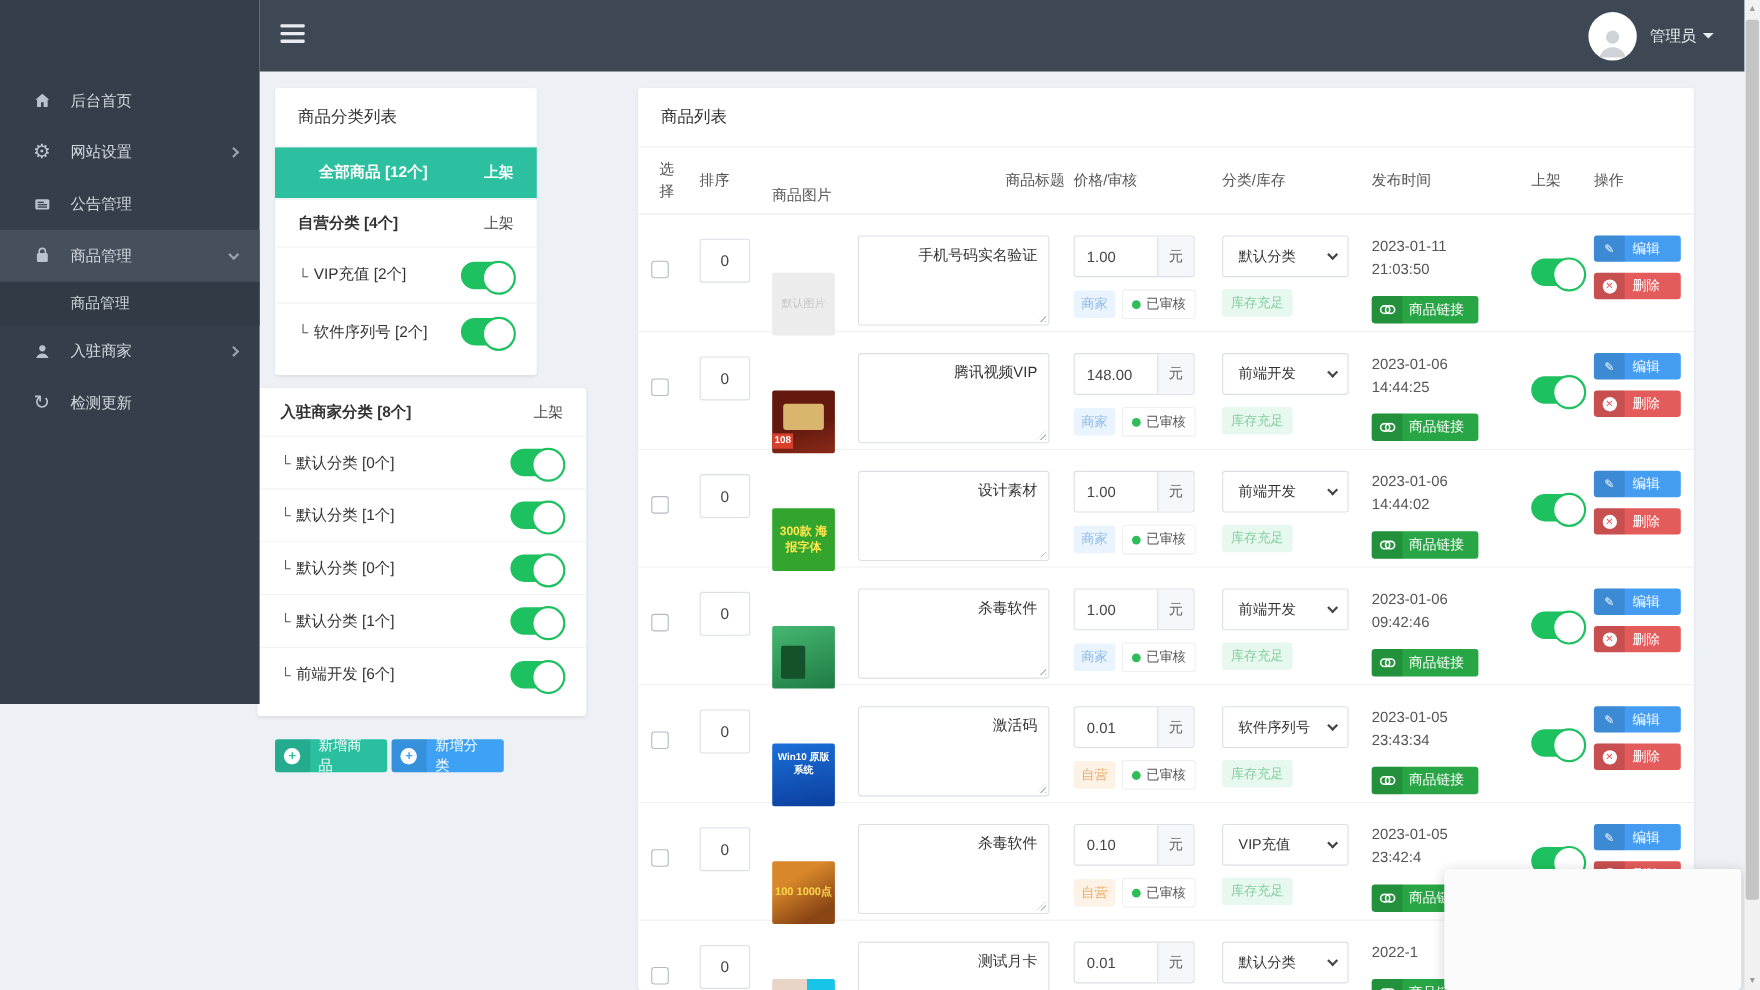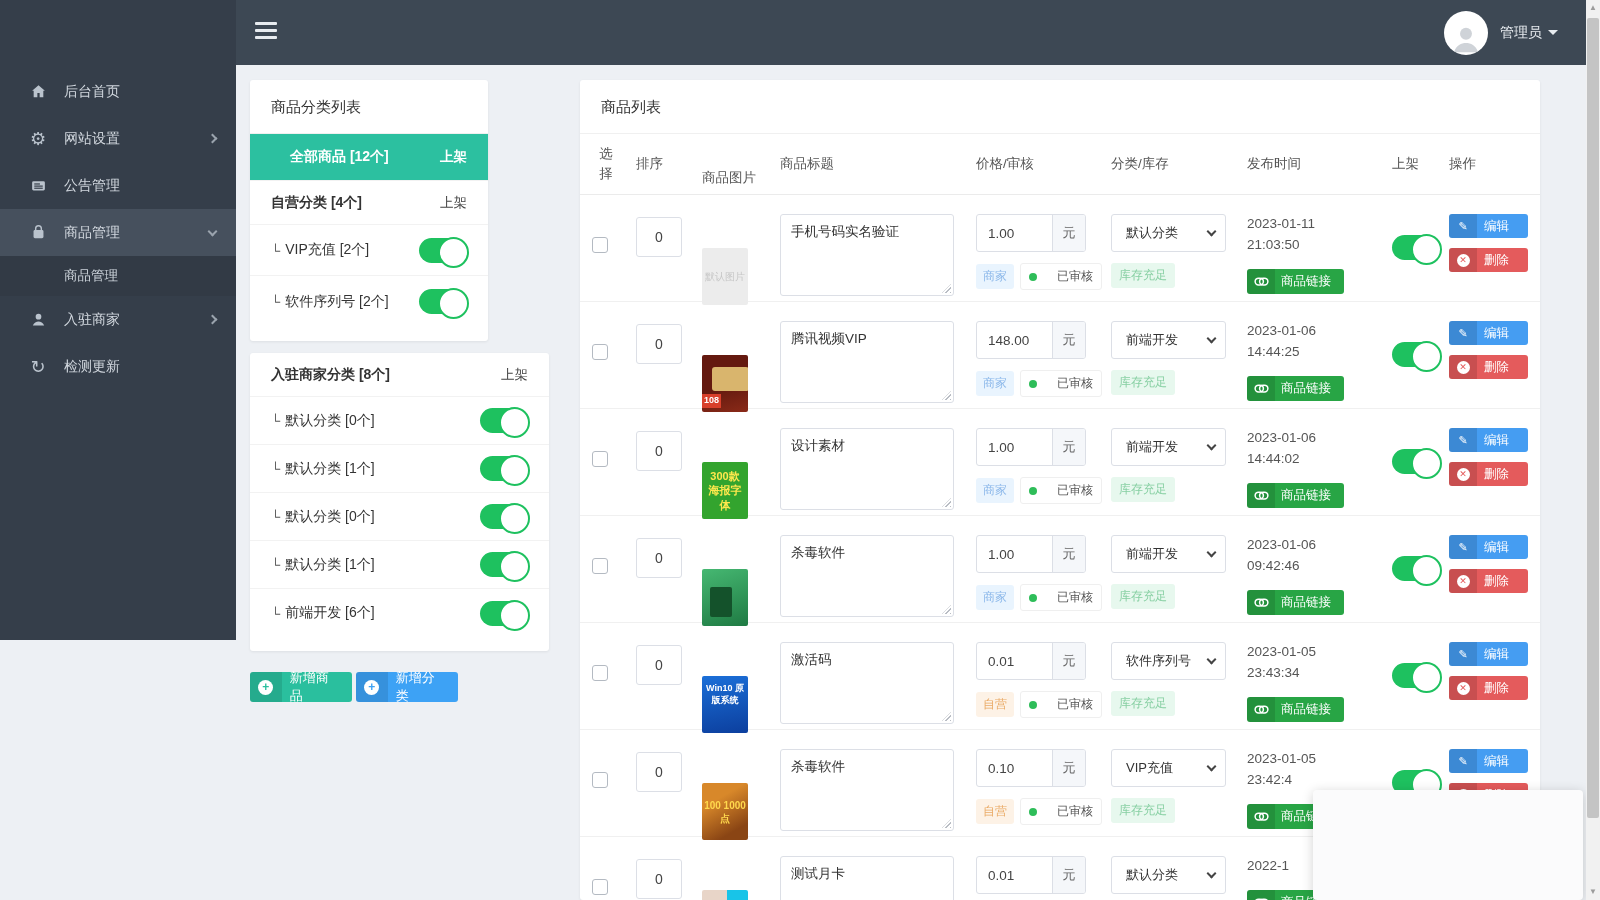--- a/index.html
+++ b/index.html
@@ -25,21 +25,21 @@
   #hamburger span { display:block; height:3px; background:#e8ecf0; margin-bottom:4px; border-radius:1px; }
   #user-box { position:absolute; right:28px; top:0; height:65px; display:flex; align-items:center; gap:12px; }
   #avatar { width:44px; height:44px; border-radius:50%; background:#fff; overflow:hidden; display:flex; align-items:flex-end; justify-content:center; }
   #avatar svg { width:34px; height:34px; }
   #user-name { color:#e8ecf0; font-size:14px; display:flex; align-items:center; gap:6px; cursor:pointer; }
   .caret { width:0; height:0; border-left:5px solid transparent; border-right:5px solid transparent; border-top:5px solid #e8ecf0; display:inline-block; }
 
   
   .card { position:absolute; background:#fff; border-radius:3px; box-shadow:0 1px 3px rgba(0,0,0,.07); }
   #cat-card1 { left:250px; top:80px; width:238px; }
-  #cat-card2 { left:250px; top:353px; width:299px; }
+  #cat-card2 { left:234px; top:353px; width:299px; }
   .card-title { height:54px; line-height:54px; padding-left:21px; font-size:15px; color:#333; border-bottom:1px solid #f0f0f0; }
   .cat-row { display:flex; align-items:center; padding:0 21px; border-bottom:1px solid #f2f2f2; font-size:14px; color:#333; }
   .cat-row:last-child { border-bottom:none; }
   .cat-row.active { background:#2cc0a0; color:#fff; font-weight:bold; height:47px;padding-left:40px; }
   .cat-row.header { font-weight:bold; height:44px; }
   .cat-row.toggle-row { height:51px; }
   #cat-card2 .cat-row.toggle-row { height:48px; }
   .cat-prefix { color:#555; margin-right:5px; font-size:13px; }
   .cat-label { flex:1; }
   .cat-right { font-size:13.5px; }
@@ -54,30 +54,30 @@
   #btn-add-category { left:356px; width:102px; background:#3da2f5; }
   .add-btn .ic-seg { width:34px; height:30px; display:flex; align-items:center; justify-content:center; background:rgba(0,0,0,.10); border-radius:3px 0 0 3px; margin-right:8px; }
   .plus-circle { width:15px; height:15px; border-radius:50%; background:#fff; color:#2abf9e; font-size:12px; font-weight:bold; line-height:15px; text-align:center; }
   #btn-add-category .plus-circle { color:#3da2f5; }
 
   
   #prod-card { left:580px; top:80px; width:960px; height:820px; overflow:hidden; }
   #thead { display:flex; align-items:center; height:61px; border-bottom:1px solid #ebebeb; padding-left:10px; font-size:13.5px; color:#555; }
   .hc { padding-left:8px; }
   .hc.w0 span { display:inline-block; width:16px; line-height:1.45;text-align:center; }
-  .w0{width:38px;} .w1{width:66px;} .w2{width:78px;margin-top:28px;} .w3{width:196px;} .w4{width:135px;}
+  .w0{width:38px;} .w1{width:66px;} .w2{width:78px;margin-top:28px;} .w3{width:196px;text-align:right;} .w4{width:135px;}
   .w5{width:136px;} .w6{width:145px;} .w7{width:57px;} .w8{width:85px;}
   .trow { display:flex; height:107px; border-bottom:1px solid #f0f0f0; padding-left:10px; }
   .cell { padding-left:8px; padding-top:19px; }
   .cell.c-select { padding-top:42px; padding-left:2px; }
   .checkbox { width:16px; height:16px; border:1.5px solid #b4bac2; border-radius:3px; display:inline-block; background:#fff; cursor:pointer; }
   .cell.c-sort { padding-top:22px; }
   .sort-input { width:46px; height:40px; border:1px solid #dcdfe6; border-radius:3px; text-align:center; font-size:14px; color:#444; outline:none; }
   .cell.c-image { padding-top:25px; }
-  .pimg { width:46px; height:57px; border-radius:2px; position:relative; overflow:hidden; display:flex; align-items:center; justify-content:center; text-align:center; }
+  .pimg { width:57px; height:57px; border-radius:2px; position:relative; overflow:hidden; display:flex; align-items:center; justify-content:center; text-align:center; }
   .pimg-label { font-size:9px; line-height:1.3; padding:1px 2px; z-index:2; }
   .img-placeholder { background:#ececec; } .img-placeholder .pimg-label { color:#c6c6c6; font-size:10px; }
   .img-tencent { background:linear-gradient(165deg,#64190f 55%,#8a2a18); }
   .img-tencent::before { content:''; position:absolute; left:10px; top:12px; width:37px; height:24px; background:#d9b56d; border-radius:3px; }
   .img-tencent .pimg-label { position:absolute; left:0; bottom:4px; background:#d8402b; color:#fff; font-weight:bold; }
   .img-poster { background:#33a42e; } .img-poster .pimg-label { color:#ffe84d; font-weight:bold; font-size:11px; }
   .img-antivirus { background:linear-gradient(160deg,#46b872,#1f7a43); }
   .img-antivirus::before { content:''; position:absolute; left:8px; top:18px; width:22px; height:30px; background:#14522b; border-radius:2px; }
   .img-antivirus .pimg-label { position:absolute; right:2px; bottom:8px; color:#ffd84d; }
   .img-win10 { background:linear-gradient(170deg,#1b6fd8,#0c3f9e); } .img-win10 .pimg-label { color:#fff; font-weight:bold; align-self:flex-start; margin-top:6px; }
@@ -87,21 +87,21 @@
   .ptitle { width:174px; height:82px; border:1px solid #dcdfe6; border-radius:3px; padding:8px 10px; font-size:13.5px; color:#333; position:relative; background:#fff; }
   .ptitle::after { content:''; position:absolute; right:2px; bottom:2px; width:9px; height:9px;
     background:repeating-linear-gradient(135deg,transparent 0 2px,#b9bdc4 2px 3.2px); clip-path:polygon(100% 0,100% 100%,0 100%); }
   .price-group { display:flex; width:110px; height:38px; border:1px solid #dcdfe6; border-radius:3px; overflow:hidden; background:#fff; }
   .price-val { flex:1; display:flex; align-items:center; padding-left:11px; font-size:13.5px; color:#444; }
   .price-unit { width:33px; background:#f5f7fa; border-left:1px solid #dcdfe6; display:flex; align-items:center; justify-content:center; font-size:13px; color:#666; }
   .badge-row { display:flex; align-items:center; gap:6px; margin-top:11px; }
   .badge { font-size:12px; padding:4px 7px; border-radius:3px; }
   .b-blue { background:#e9f4fe; color:#8cb8ea; }
   .b-orange { background:#fdf2e6; color:#eaab67; }
-  .audit { display:inline-flex; align-items:center; gap:20px; border:1px solid #efefef; background:#fff; padding:4px 8px; border-radius:3px; font-size:12px; color:#555; }
+  .audit { display:inline-flex; align-items:center; gap:5px; border:1px solid #efefef; background:#fff; padding:4px 8px; border-radius:3px; font-size:12px; color:#555; }
   .dot { width:8px; height:8px; border-radius:50%; background:#2ebd59; display:inline-block; }
   .selectbox { width:115px; height:38px; border:1px solid #dcdfe6; border-radius:3px; background:#fff; display:flex; align-items:center; justify-content:space-between; padding:0 10px 0 14px; font-size:13px; color:#333; cursor:pointer; }
   .sel-chev { width:7px; height:7px; border-right:2px solid #444; border-bottom:2px solid #444; transform:rotate(45deg); margin-top:-4px; }
   .stock-badge { display:inline-block; margin-top:11px; background:#e7f8ee; color:#86cfa2; font-size:12px; padding:4px 8px; border-radius:3px; }
   .date-line { font-size:13.5px; color:#555; line-height:1.55; }
   .link-btn { margin-top:13px; width:97px; height:25px; background:#28a545; border-radius:3px; display:flex; align-items:center; color:#fff; font-size:12.5px; cursor:pointer; }
   .link-btn .ic-seg { width:28px; height:25px; background:rgba(0,0,0,.12); border-radius:3px 0 0 3px; display:flex; align-items:center; justify-content:center; margin-right:6px; }
   .link-btn svg { width:15px; height:9px; }
   .cell.c-toggle { padding-top:40px; }
   .act-btn { width:79px; height:24px; border-radius:3px; display:flex; align-items:center; color:#fff; font-size:12.5px; cursor:pointer; }

